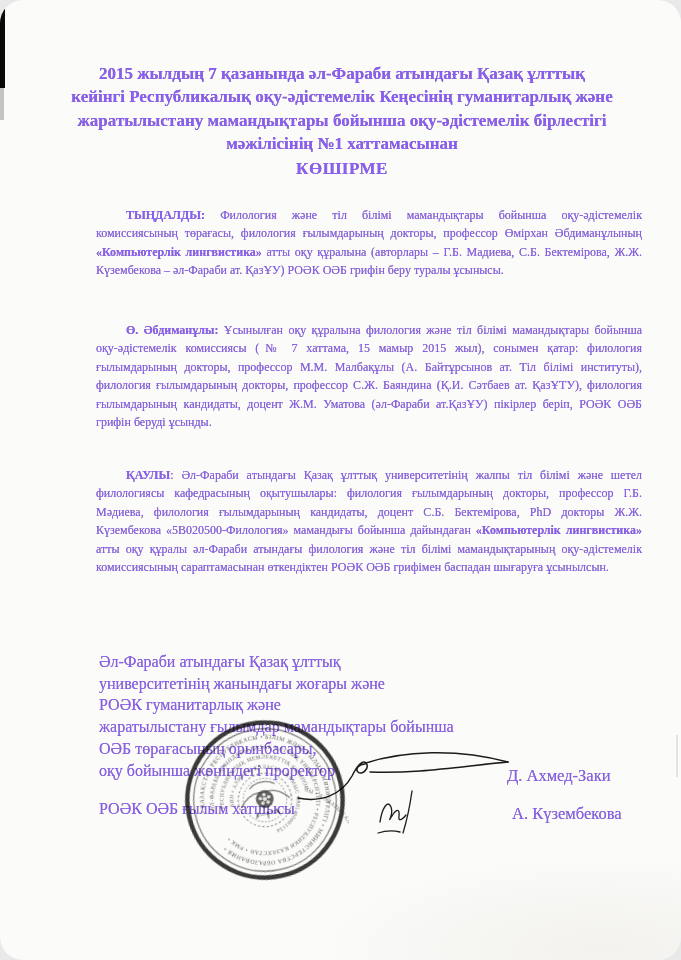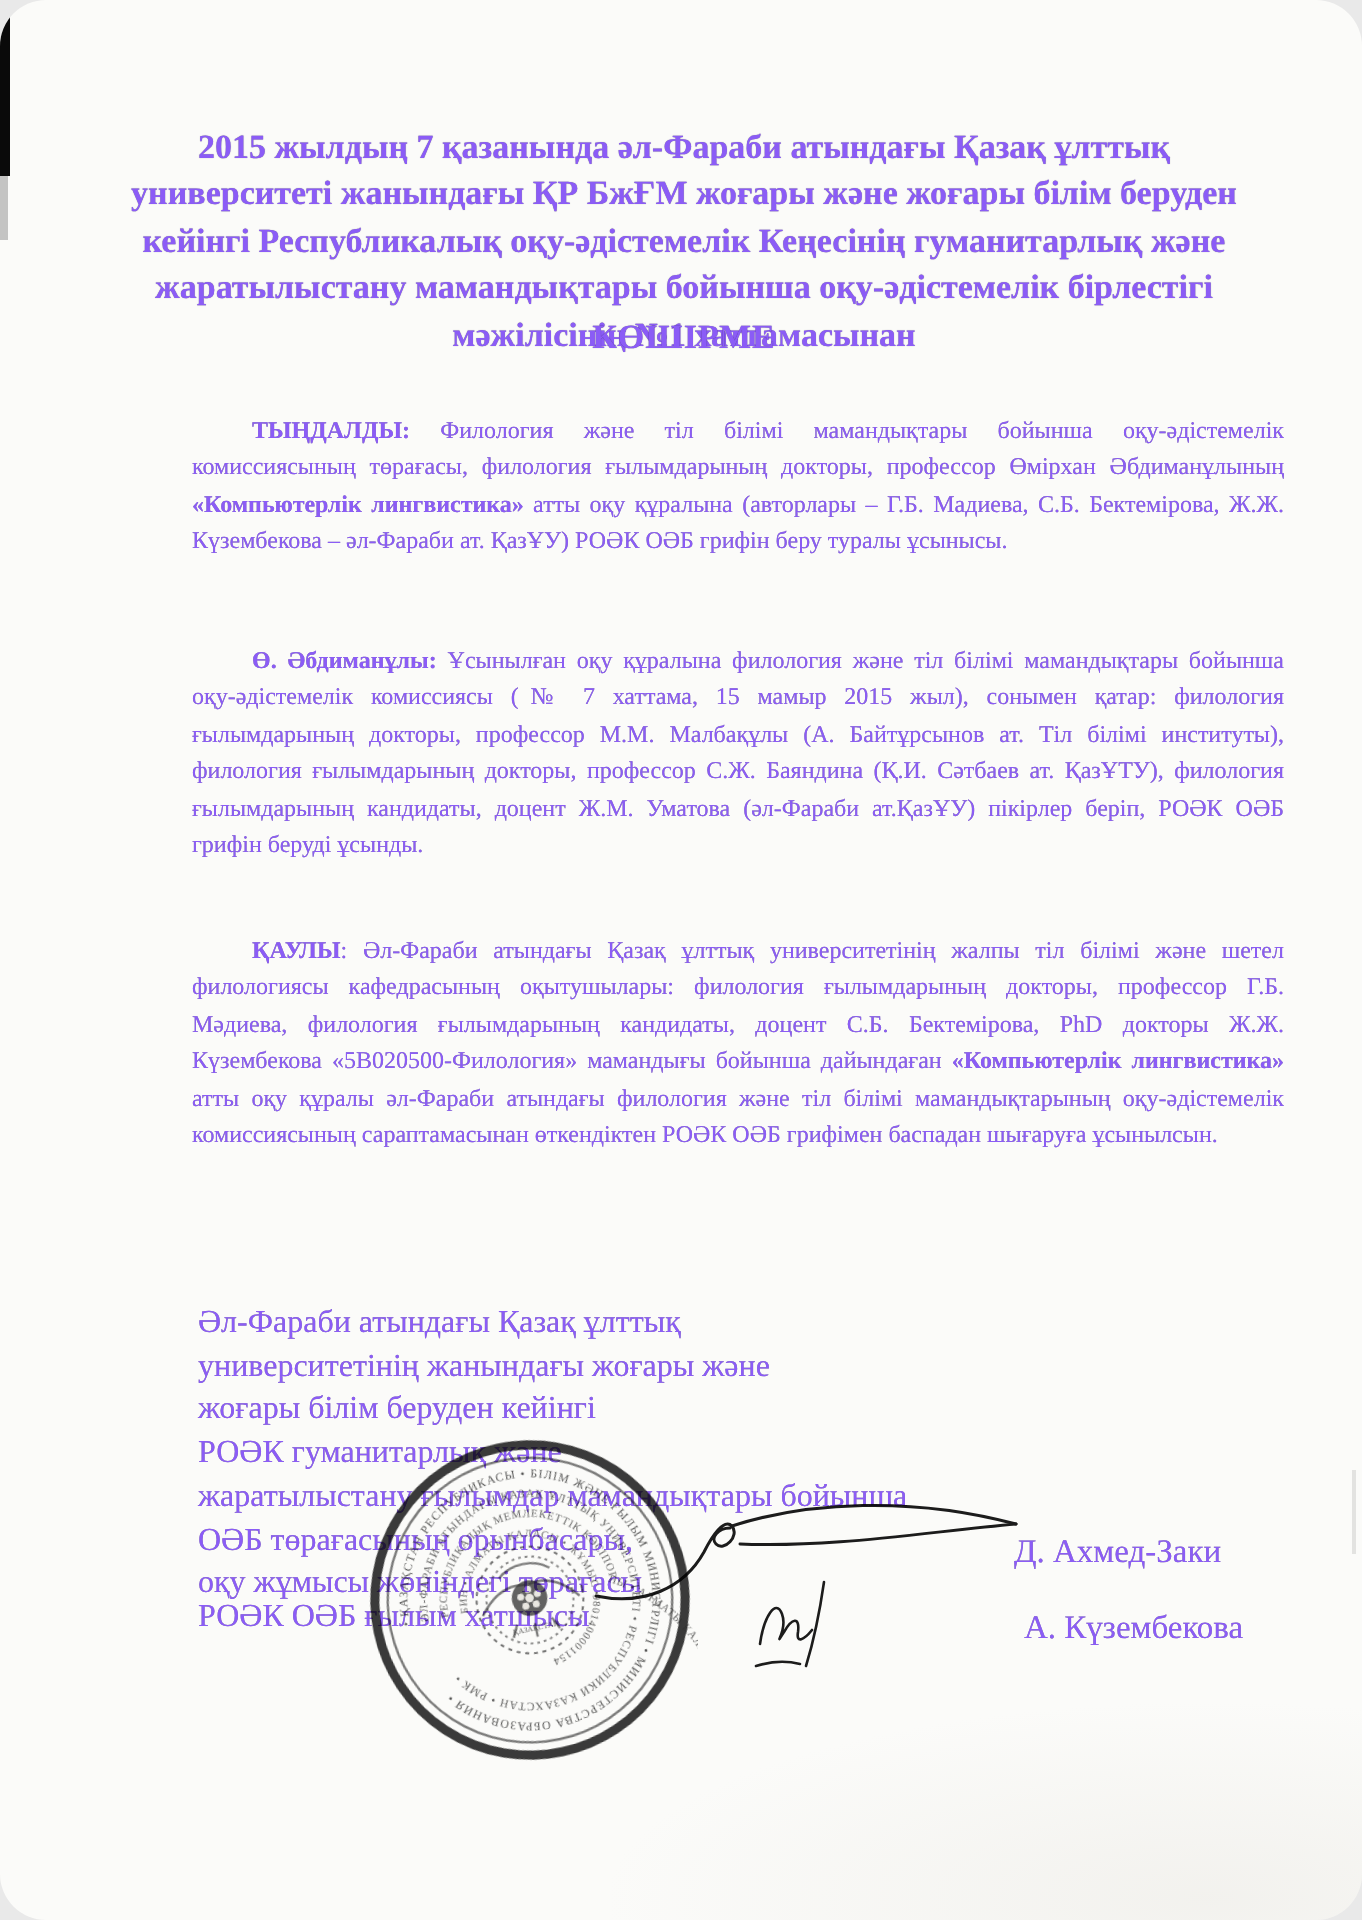--- a/index.html
+++ b/index.html
@@ -51,42 +51,40 @@
 <body>
 
 <div id="page">
 
   <div class="abs strip"></div>
   <div class="abs smudge"></div>
   <div class="abs edge-mark"></div>
 
   <div class="abs title">
     <div>2015 жылдың 7 қазанында әл-Фараби атындағы Қазақ ұлттық</div>
-    <div>университеті жанындағы ҚР БжҒМ жоғары және жоғары білім беруден</div>
     <div>кейінгі Республикалық оқу-әдістемелік Кеңесінің гуманитарлық және</div>
     <div>жаратылыстану мамандықтары бойынша оқу-әдістемелік бірлестігі</div>
     <div>мәжілісінің №1 хаттамасынан</div>
   </div>
 
   <div class="abs copyword">КӨШІРМЕ</div>
 
   <p class="abs para p1"><b>ТЫҢДАЛДЫ:</b><span> Филология және тіл білімі мамандықтары бойынша оқу-әдістемелік комиссиясының төрағасы, филология ғылымдарының докторы, профессор Өмірхан Әбдиманұлының </span><b>«Компьютерлік лингвистика»</b><span> атты оқу құралына (авторлары – Г.Б. Мадиева, С.Б. Бектемірова, Ж.Ж. Күзембекова – әл-Фараби ат. ҚазҰУ) РОӘК ОӘБ грифін беру туралы ұсынысы.</span></p>
 
   <p class="abs para p2"><b>Ө. Әбдиманұлы:</b><span> Ұсынылған оқу құралына филология және тіл білімі мамандықтары бойынша оқу-әдістемелік комиссиясы (№ 7 хаттама, 15 мамыр 2015 жыл), сонымен қатар: филология ғылымдарының докторы, профессор М.М. Малбақұлы (А. Байтұрсынов ат. Тіл білімі институты), филология ғылымдарының докторы, профессор С.Ж. Баяндина (Қ.И. Сәтбаев ат. ҚазҰТУ), филология ғылымдарының кандидаты, доцент Ж.М. Уматова (әл-Фараби ат.ҚазҰУ) пікірлер беріп, РОӘК ОӘБ грифін беруді ұсынды.</span></p>
 
   <p class="abs para p3"><b>ҚАУЛЫ</b><span>: Әл-Фараби атындағы Қазақ ұлттық университетінің жалпы тіл білімі және шетел филологиясы кафедрасының оқытушылары: филология ғылымдарының докторы, профессор Г.Б. Мәдиева, филология ғылымдарының кандидаты, доцент С.Б. Бектемірова, PhD докторы Ж.Ж. Күзембекова «5В020500-Филология» мамандығы бойынша дайындаған </span><b>«Компьютерлік лингвистика»</b><span> атты оқу құралы әл-Фараби атындағы филология және тіл білімі мамандықтарының оқу-әдістемелік комиссиясының сараптамасынан өткендіктен РОӘК ОӘБ грифімен баспадан шығаруға ұсынылсын.</span></p>
 
   <div class="abs sig-left">
     <div>Әл-Фараби атындағы Қазақ ұлттық</div>
     <div>университетінің жанындағы жоғары және</div>
-    <div>жоғары білім беруден кейінгі</div>
     <div>РОӘК гуманитарлық және</div>
     <div>жаратылыстану ғылымдар мамандықтары бойынша</div>
     <div>ОӘБ төрағасының орынбасары,</div>
-    <div>оқу жұмысы жөніндегі төрағасы</div>
+    <div>оқу бойынша жөніндегі проректор</div>
   </div>
 
   <div class="abs sig-secretary">РОӘК ОӘБ ғылым хатшысы</div>
 
   <div class="abs name name1">Д. Ахмед-Заки</div>
   <div class="abs name name2">А. Күзембекова</div>
 
   <svg class="abs stamp" viewBox="0 0 170 170" aria-hidden="true">
     <defs>
       <filter id="inkblur" x="-5%" y="-5%" width="110%" height="110%">

